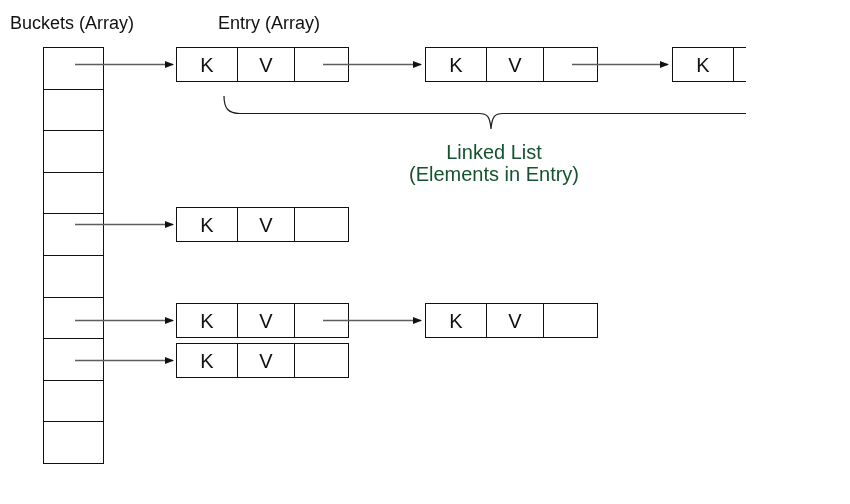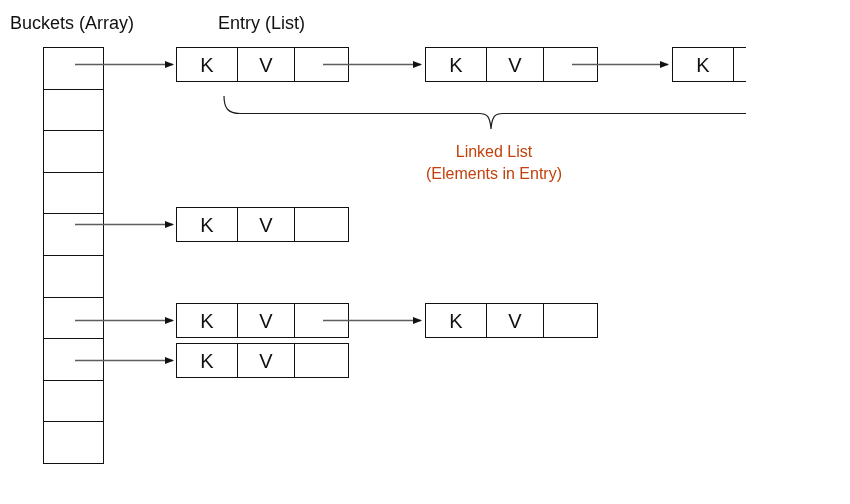--- a/index.html
+++ b/index.html
@@ -77,33 +77,33 @@
     height: 504px;
     pointer-events: none;
   }
 
   .annotation {
     position: absolute;
     left: 374px;
     top: 141px;
     width: 240px;
     text-align: center;
-    font-size: 16px;
+    font-size: 20px;
     line-height: 22px;
-    color: #c2410c;
+    color: #14532d;
   }
 </style>
 </head>
 <body>
 
 <div class="canvas">
 
   <div class="label buckets-label">Buckets (Array)</div>
 
-  <div class="label entry-label">Entry (List)</div>
+  <div class="label entry-label">Entry (Array)</div>
 
   <div class="bucket-array">
       <div class="bucket-cell"></div>
       <div class="bucket-cell"></div>
       <div class="bucket-cell"></div>
       <div class="bucket-cell"></div>
       <div class="bucket-cell"></div>
       <div class="bucket-cell"></div>
       <div class="bucket-cell"></div>
       <div class="bucket-cell"></div>

